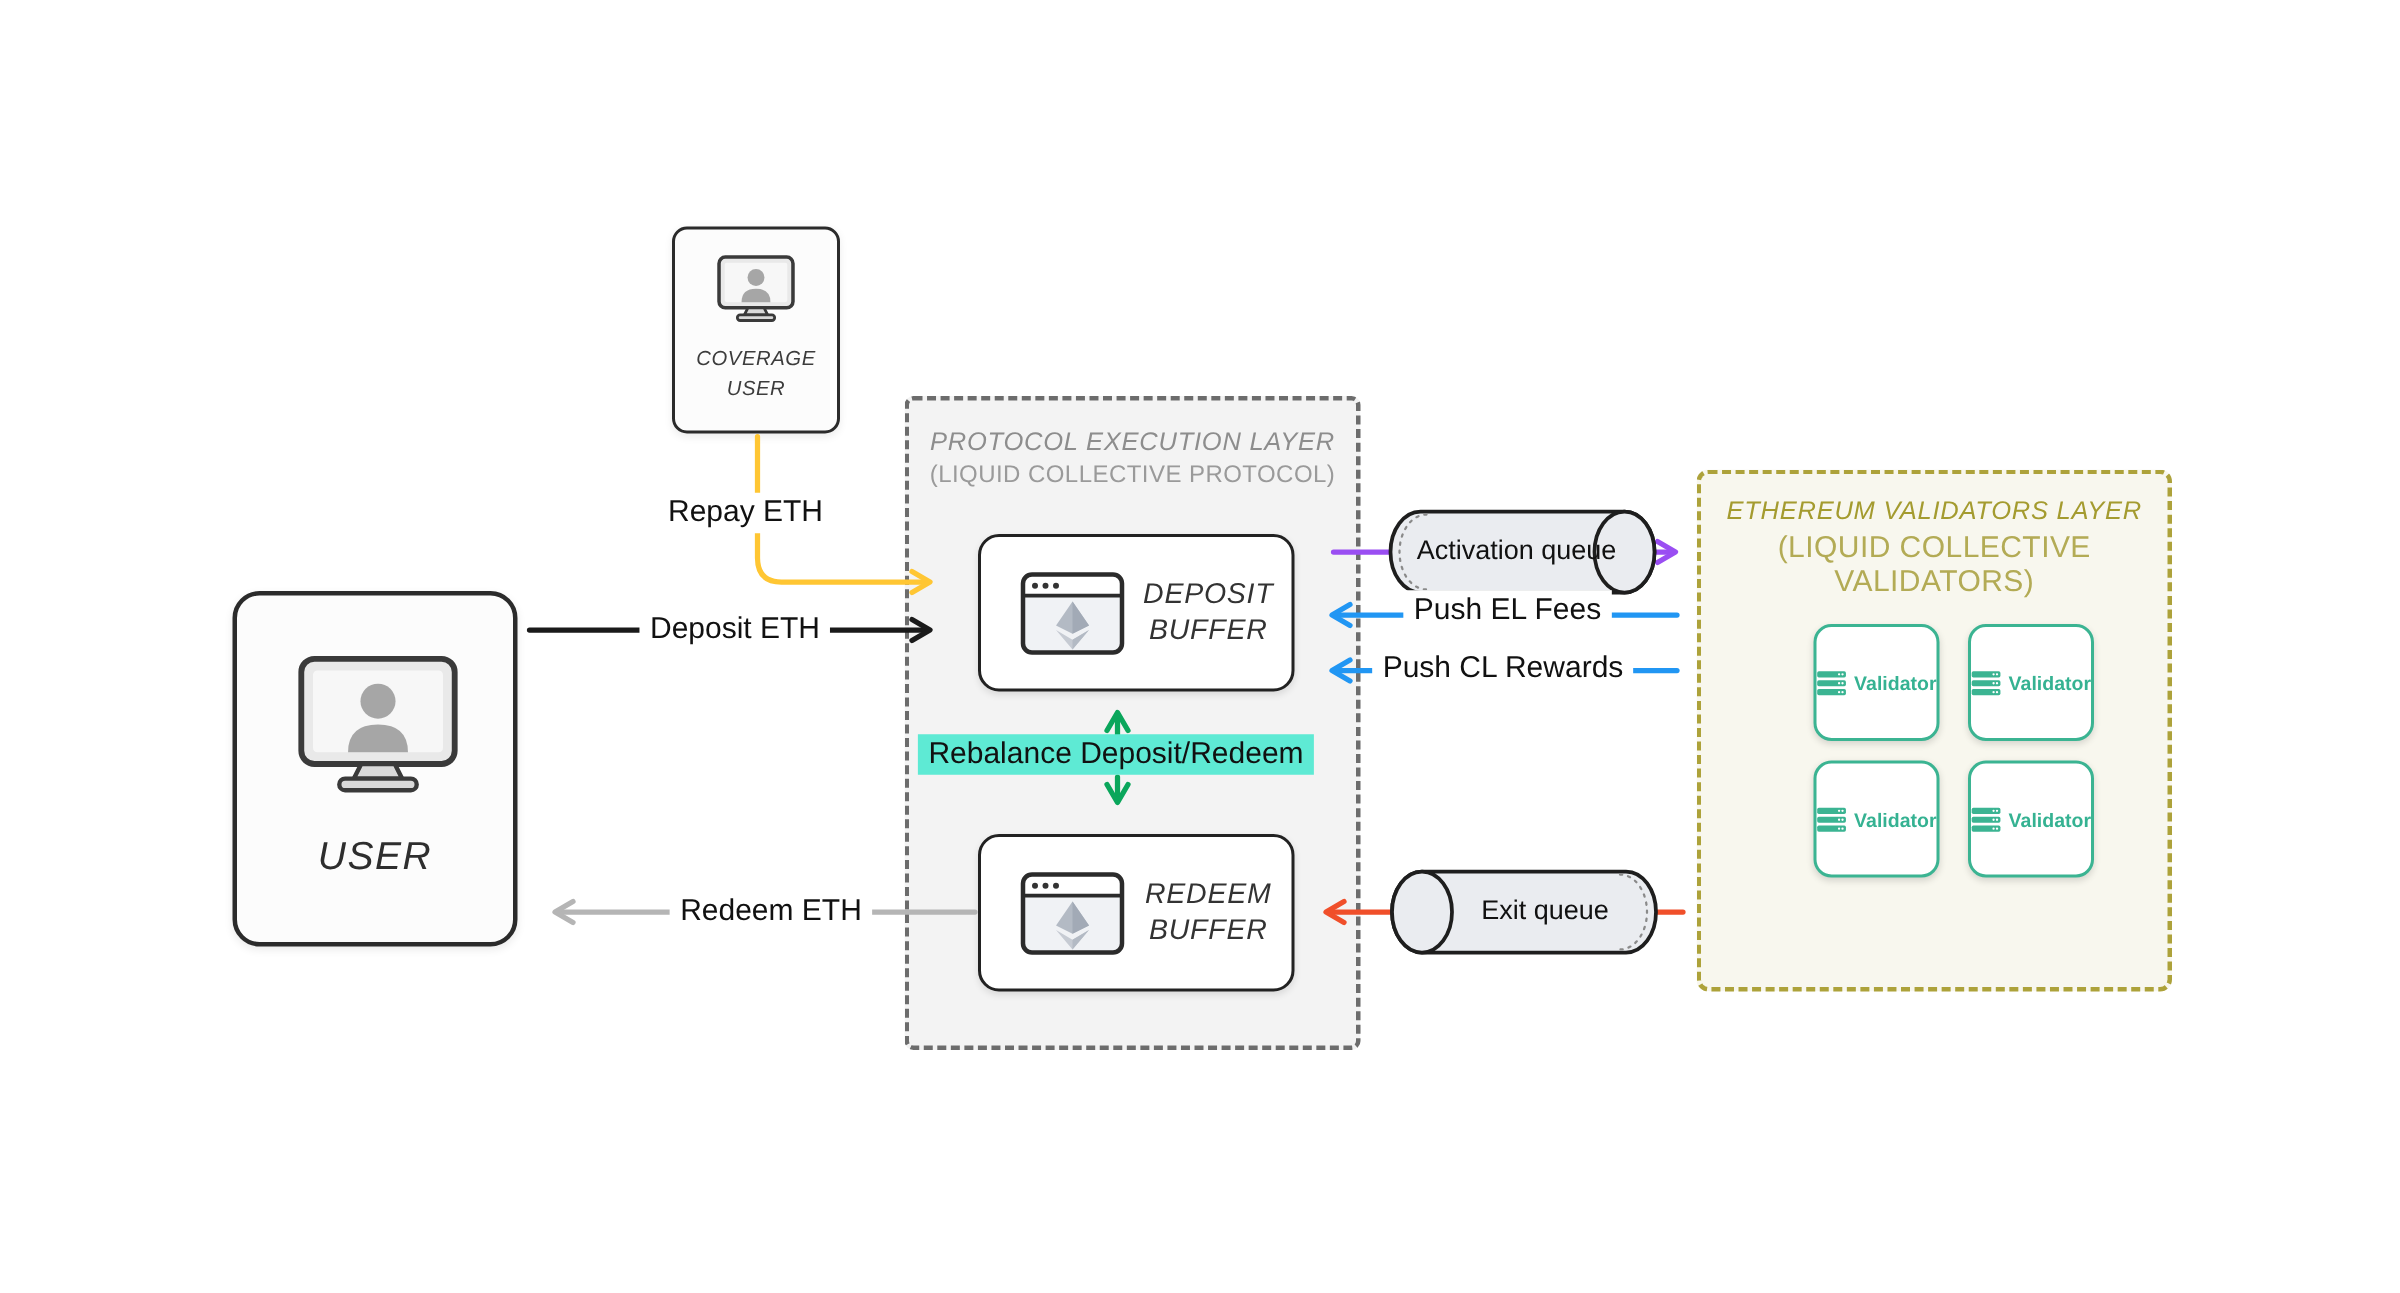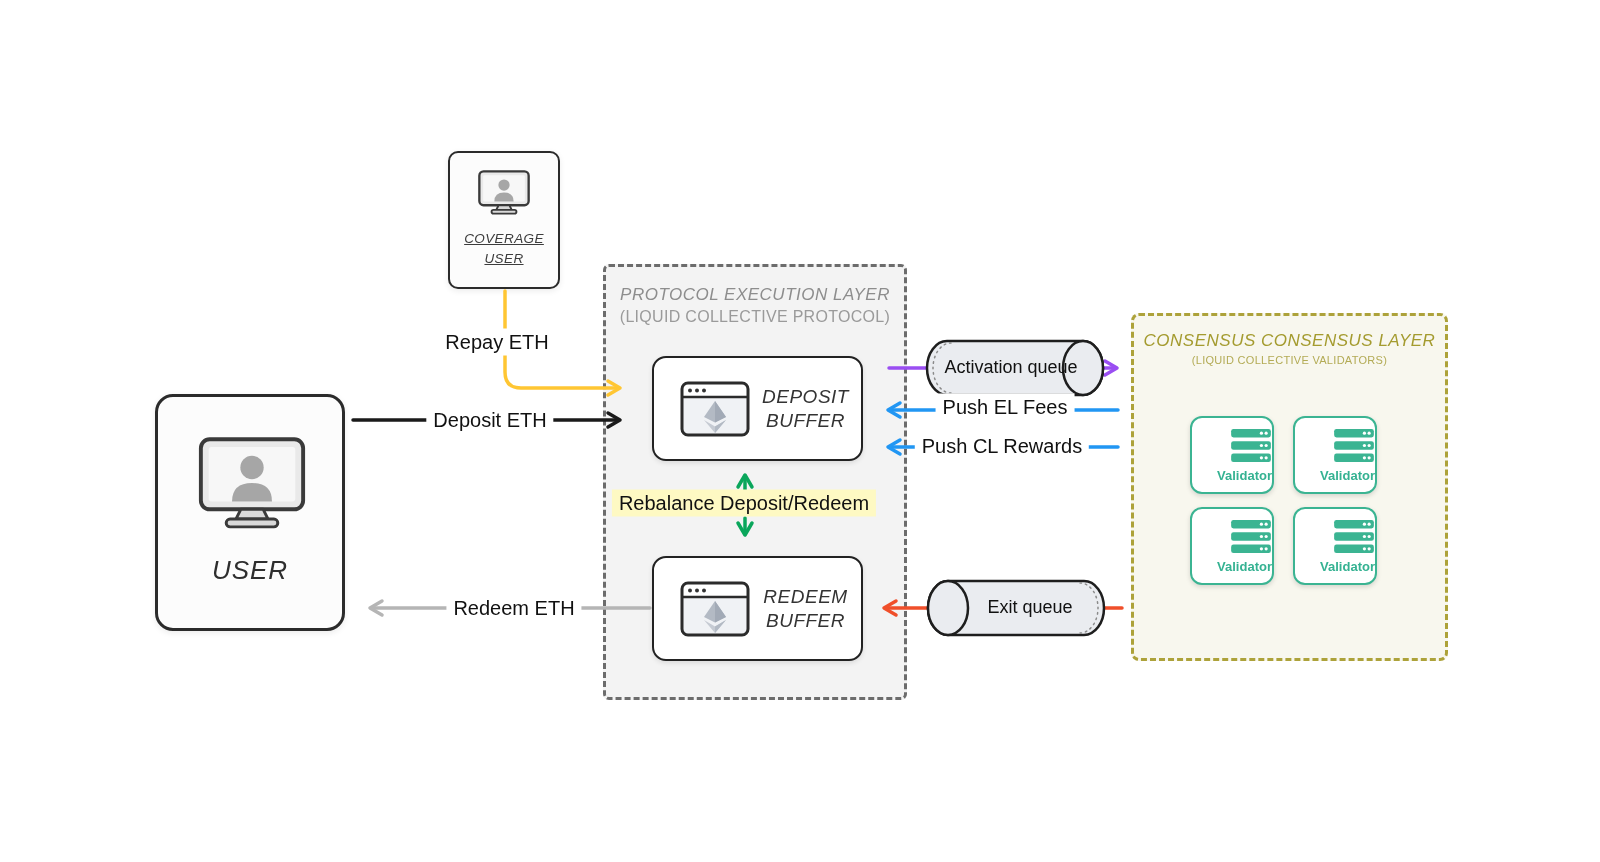--- a/index.html
+++ b/index.html
@@ -13,32 +13,32 @@
   .entity-label{font-style:italic;color:#2e2e2e;letter-spacing:1px;}
 
   
   .exec-layer{background:#f3f3f3;border:3px dashed #6c6c6c;border-radius:6px;}
   .cons-layer{background:#f8f7ee;border:3px dashed #ada23a;border-radius:8px;}
   .layer-title{width:100%;text-align:center;font-style:italic;letter-spacing:0.5px;}
   .layer-subtitle{width:100%;text-align:center;letter-spacing:0.3px;}
   .exec-layer .layer-title{color:#8d8d8d;font-size:17px;}
   .exec-layer .layer-subtitle{color:#9a9a9a;font-size:16px;}
   .cons-layer .layer-title{color:#a49b2f;font-size:17px;}
-  .cons-layer .layer-subtitle{color:#b3ab55;font-size:11px;}
+  .cons-layer .layer-subtitle{color:#b3ab55;font-size:20px;}
 
   
   .buffer-box{background:#ffffff;border:2.5px solid #222222;border-radius:14px;
     box-shadow:0 2px 5px rgba(0,0,0,0.10);display:flex;align-items:center;}
   .buffer-text{flex:1;text-align:center;font-style:italic;font-size:19px;line-height:24px;
     color:#333333;letter-spacing:0.5px;}
 
   
   .validator-box{background:#ffffff;border:2px solid #3bb492;border-radius:12px;
-    box-shadow:0 2px 5px rgba(0,0,0,0.14);display:flex;flex-direction:column;
-    align-items:flex-end;justify-content:center;gap:5px;}
+    box-shadow:0 2px 5px rgba(0,0,0,0.14);display:flex;
+    align-items:center;justify-content:center;gap:5px;margin-left:19px;}
   .validator-label{color:#35b292;font-size:13px;font-weight:bold;}
 
   
   .flow-label{font-size:20px;color:#111111;white-space:nowrap;
     transform:translate(-50%,-50%);padding:2px 7px;}
   .on-white{background:#ffffff;}
   .cyl-label{font-size:18px;padding:0;}
 
   .cov-label{font-style:italic;font-size:13.5px;color:#3c3c3c;line-height:20px;text-align:center;letter-spacing:0.4px;}
 </style>
@@ -46,21 +46,21 @@
 <body>
 
 <div id="canvas">
 
   <div class="abs exec-layer" style="left:603px;top:264px;width:298px;height:430px;">
     <div class="layer-title" style="margin-top:18px;">PROTOCOL EXECUTION LAYER</div>
     <div class="layer-subtitle" style="margin-top:3px;">(LIQUID COLLECTIVE PROTOCOL)</div>
   </div>
 
   <div class="abs cons-layer" style="left:1131px;top:313px;width:311px;height:342px;">
-    <div class="layer-title" style="margin-top:15px;">CONSENSUS CONSENSUS LAYER</div>
+    <div class="layer-title" style="margin-top:15px;">ETHEREUM VALIDATORS LAYER</div>
     <div class="layer-subtitle" style="margin-top:3px;">(LIQUID COLLECTIVE VALIDATORS)</div>
   </div>
 
   <div class="abs entity-box" style="left:155px;top:394px;width:184px;height:231px;">
     <svg class="abs" style="left:38px;top:38px;" width="112" height="98" viewBox="0 0 115 100">
       <rect x="5" y="4" width="105" height="72" rx="9" fill="#e9e9e9" stroke="#3a3a3a" stroke-width="4"></rect>
       <rect x="13" y="12" width="89" height="56" rx="3" fill="#f7f7f7"></rect>
       <circle cx="57.5" cy="33" r="12" fill="#a6a6a6"></circle>
       <path d="M37,68 Q37,49 57.5,49 Q78,49 78,68 Z" fill="#a6a6a6"></path>
       <path d="M46,76 L69,76 L74,86 L41,86 Z" fill="#d9d9d9" stroke="#3a3a3a" stroke-width="3" stroke-linejoin="round"></path>
@@ -71,21 +71,21 @@
 
   <div class="abs entity-box" style="left:448px;top:151px;width:108px;height:134px;border-width:2.5px;border-radius:10px;">
     <svg class="abs" style="left:27px;top:16px;" width="54" height="48" viewBox="0 0 115 100">
       <rect x="5" y="4" width="105" height="72" rx="9" fill="#e9e9e9" stroke="#3a3a3a" stroke-width="5"></rect>
       <rect x="13" y="12" width="89" height="56" rx="3" fill="#f7f7f7"></rect>
       <circle cx="57.5" cy="33" r="12" fill="#a6a6a6"></circle>
       <path d="M37,68 Q37,49 57.5,49 Q78,49 78,68 Z" fill="#a6a6a6"></path>
       <path d="M46,76 L69,76 L74,86 L41,86 Z" fill="#d9d9d9" stroke="#3a3a3a" stroke-width="4" stroke-linejoin="round"></path>
       <rect x="31" y="86" width="53" height="8" rx="4" fill="#d9d9d9" stroke="#3a3a3a" stroke-width="4"></rect>
     </svg>
-    <div class="cov-label" style="position:absolute;top:76px;width:100%;text-decoration:underline;">
+    <div class="cov-label" style="position:absolute;top:76px;width:100%;">
       <div>COVERAGE</div>
       <div>USER</div>
     </div>
   </div>
 
   <div class="abs buffer-box" style="left:652px;top:356px;width:207px;height:101px;">
     <svg style="margin-left:26px;" width="70" height="56" viewBox="0 0 70 56">
       <rect x="2" y="2" width="66" height="52" rx="6" fill="#f0f2f5"></rect>
       <path d="M8,2.5 H62 Q67.5,2.5 67.5,8 V15.5 H2.5 V8 Q2.5,2.5 8,2.5 Z" fill="#ffffff"></path>
       <circle cx="10" cy="9.5" r="2" fill="#333"></circle>
@@ -232,19 +232,19 @@
     <g>
       <path d="M948,581 L1084,581 A20,27 0 0 1 1084,635 L948,635 A20,27 0 0 1 948,581 Z" fill="#eaecf0" stroke="#1e1e1e" stroke-width="2.5"></path>
       <path d="M1080,583 A18,25 0 0 1 1080,633" fill="none" stroke="#8a8a8a" stroke-width="1.5" stroke-dasharray="1.5,4" stroke-linecap="round"></path>
       <ellipse cx="948" cy="608" rx="20" ry="27" fill="#eaecf0" stroke="#1e1e1e" stroke-width="2.5"></ellipse>
     </g>
   </svg>
 
   <div class="abs flow-label on-white" style="left:497px;top:342px;">Repay ETH</div>
   <div class="abs flow-label on-white" style="left:490px;top:420px;">Deposit ETH</div>
   <div class="abs flow-label on-white" style="left:494px;top:608px;margin-left:20px;">Redeem ETH</div>
-  <div class="abs flow-label" style="left:744px;top:503px;background:#fef9c3;text-align:right;">Rebalance Deposit/Redeem</div>
+  <div class="abs flow-label" style="left:744px;top:503px;background:#5eead4;text-align:right;">Rebalance Deposit/Redeem</div>
   <div class="abs flow-label on-white" style="left:1005px;top:407px;">Push EL Fees</div>
   <div class="abs flow-label on-white" style="left:1002px;top:446px;">Push CL Rewards</div>
   <div class="abs flow-label cyl-label" style="left:1011px;top:367px;">Activation queue</div>
   <div class="abs flow-label cyl-label" style="left:1012px;top:607px;padding-left:36px;">Exit queue</div>
 
 </div>
 
 </body></html>

